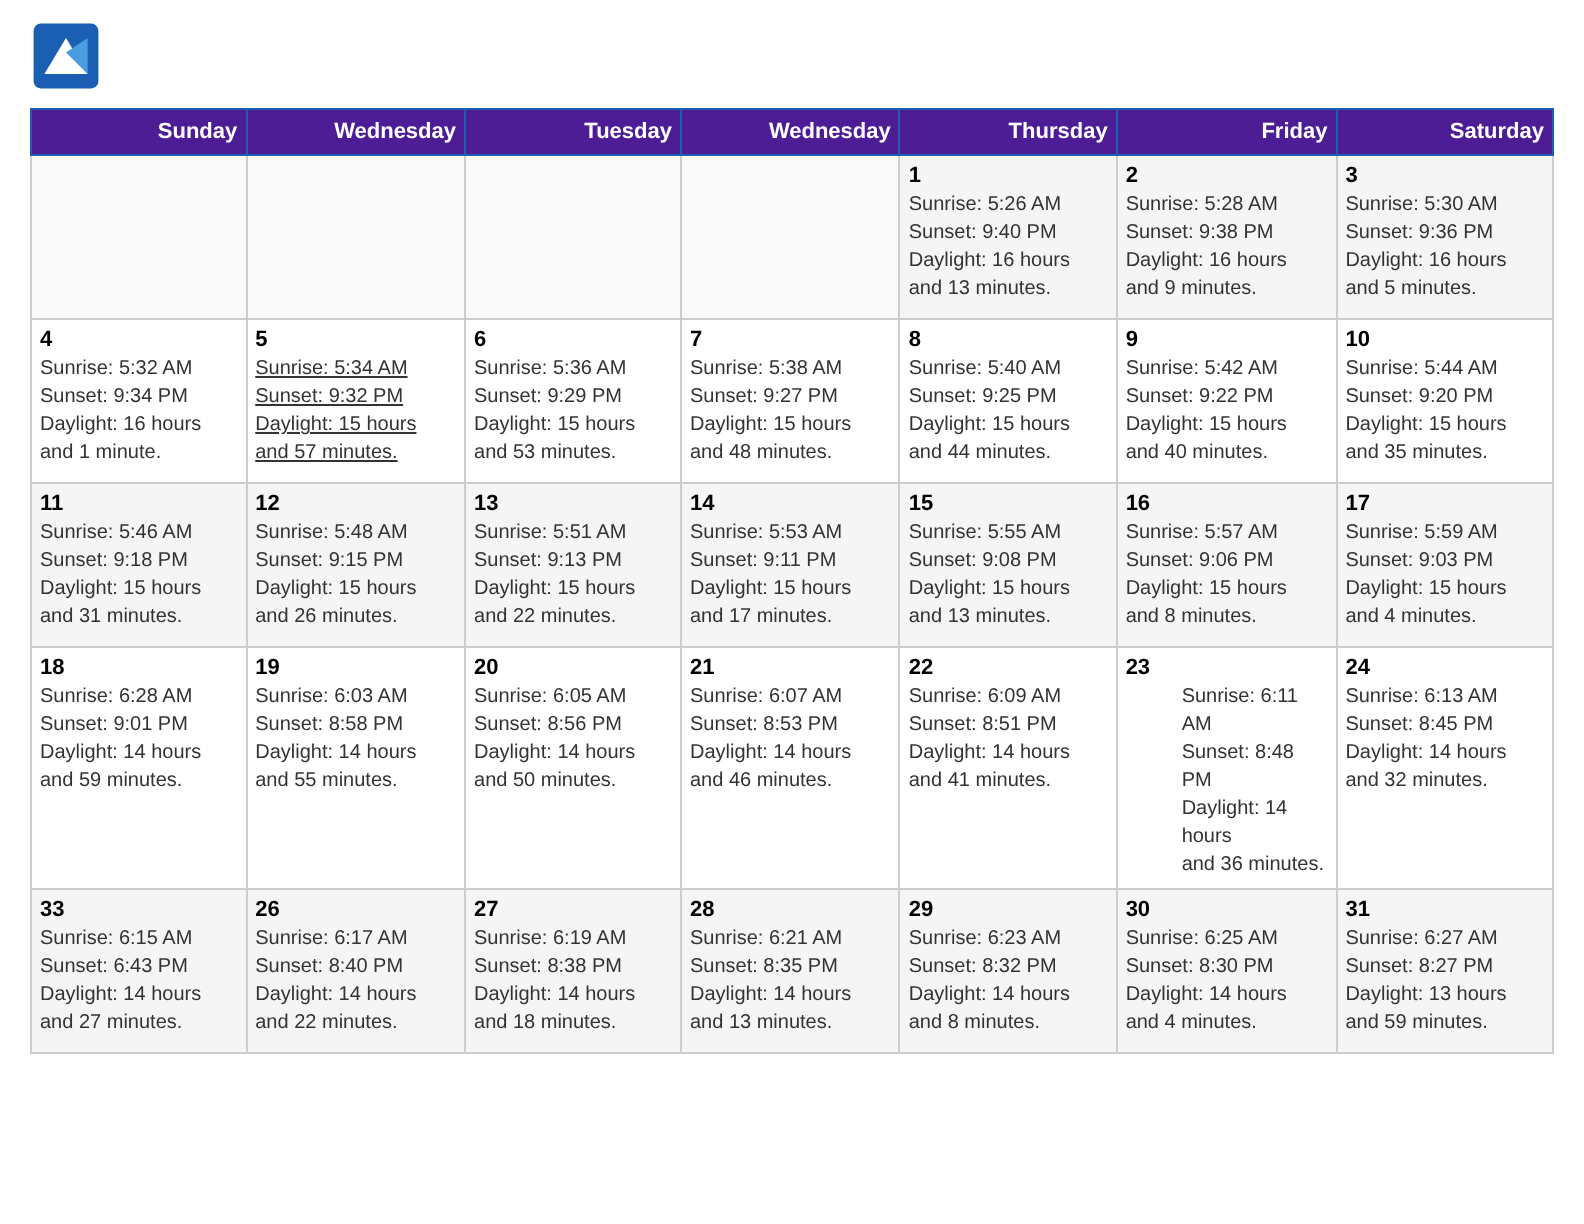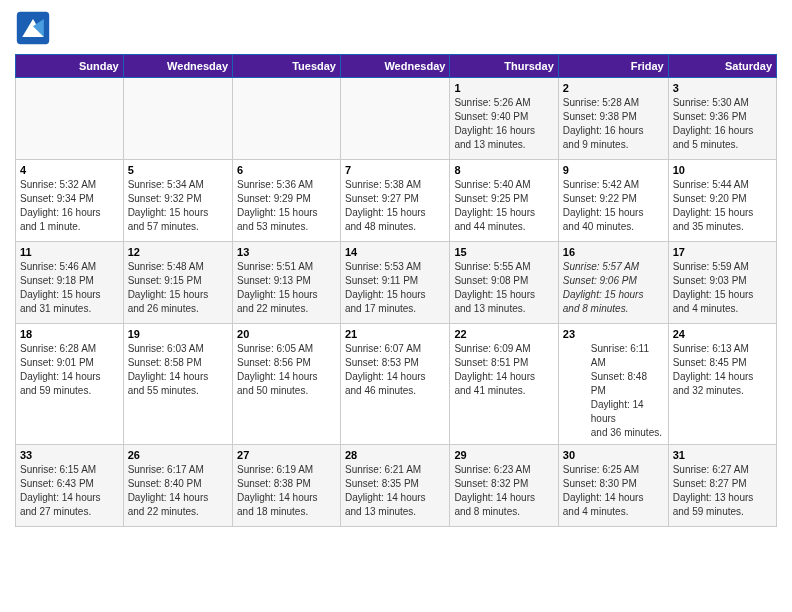--- a/index.html
+++ b/index.html
@@ -148,21 +148,21 @@
         <tr>
           <td>
             <span class="day-num">4</span>
             <div class="day-info" style="white-space: pre-line;">Sunrise: 5:32 AM
 Sunset: 9:34 PM
 Daylight: 16 hours
 and 1 minute.</div>
           </td>
           <td>
             <span class="day-num">5</span>
-            <div class="day-info" style="white-space: pre-line;">Sunrise: 5:34 AM
+            <div class="day-info" style="white-space: pre-line; text-decoration: underline;">Sunrise: 5:34 AM
 Sunset: 9:32 PM
 Daylight: 15 hours
 and 57 minutes.</div>
           </td>
           <td>
             <span class="day-num">6</span>
             <div class="day-info" style="white-space: pre-line;">Sunrise: 5:36 AM
 Sunset: 9:29 PM
 Daylight: 15 hours
 and 53 minutes.</div>
@@ -227,21 +227,21 @@
           </td>
           <td>
             <span class="day-num">15</span>
             <div class="day-info" style="white-space: pre-line;">Sunrise: 5:55 AM
 Sunset: 9:08 PM
 Daylight: 15 hours
 and 13 minutes.</div>
           </td>
           <td>
             <span class="day-num">16</span>
-            <div class="day-info" style="white-space: pre-line; font-style: italic;">Sunrise: 5:57 AM
+            <div class="day-info" style="white-space: pre-line;">Sunrise: 5:57 AM
 Sunset: 9:06 PM
 Daylight: 15 hours
 and 8 minutes.</div>
           </td>
           <td>
             <span class="day-num">17</span>
             <div class="day-info" style="white-space: pre-line;">Sunrise: 5:59 AM
 Sunset: 9:03 PM
 Daylight: 15 hours
 and 4 minutes.</div>

